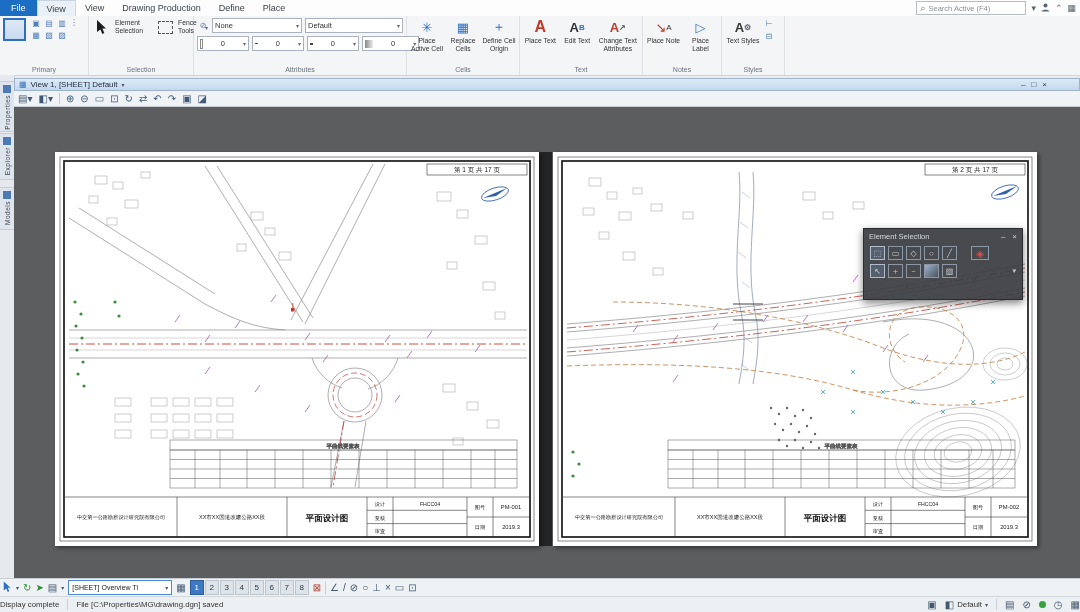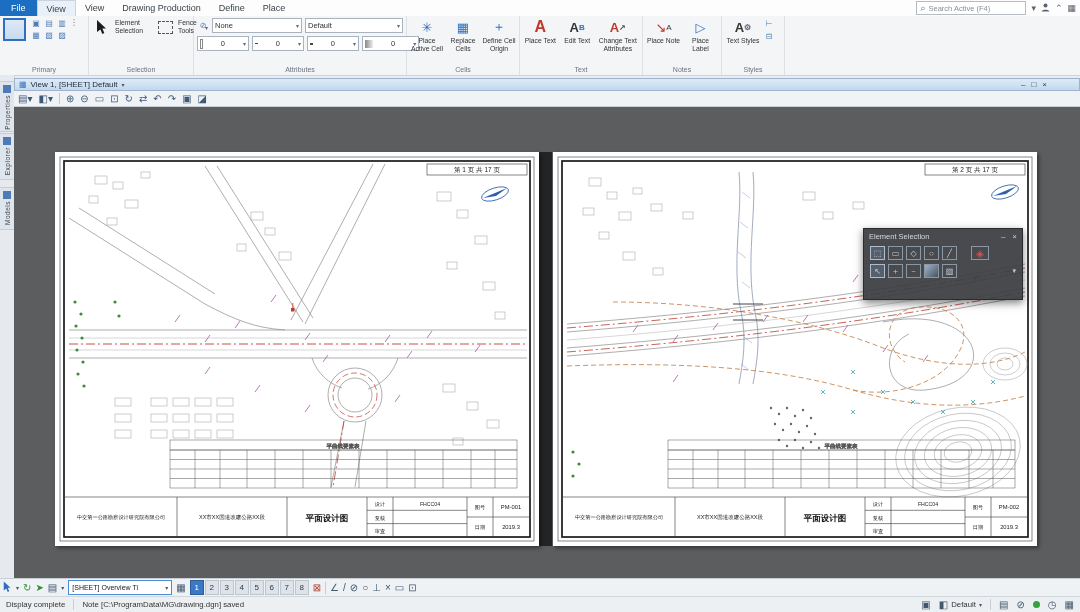--- a/index.html
+++ b/index.html
@@ -54,21 +54,21 @@
   .dbox.on{background:#55606c;border-color:#aebdcd;}
   
   .btoolbar{position:absolute;left:0;top:578px;width:1080px;height:18px;background:#eff2f5;border-top:1px solid #c9ced5;display:flex;align-items:center;padding:0 3px;gap:4px;box-sizing:border-box;}
   .bt-ic{font-size:10px;color:#41586f;line-height:1;}
   .bt-ic.green{color:#2f8d3a;}
   .bt-sep{width:1px;height:12px;background:#c6ccd3;}
   .sheet-combo{width:96px;height:13px;background:#fff;border:1px solid #4d8bd6;display:flex;align-items:center;font-size:7px;color:#222;padding:0 3px;gap:2px;}
   .vnum{width:12px;height:13px;display:flex;align-items:center;justify-content:center;font-size:8px;color:#2c3a48;background:#dde3e9;border:1px solid #bdc5cd;}
   .vnum.on{background:#3d78c2;border-color:#2c5c9c;color:#fff;}
   
-  .statusbar{position:absolute;left:0;top:596px;width:1080px;height:16px;background:#edf0f3;border-top:1px solid #d2d7dc;display:flex;align-items:center;font-size:7.8px;color:#333;padding:0 6px;gap:8px;box-sizing:border-box;}
+  .statusbar{position:absolute;left:0;top:596px;width:1080px;height:16px;background:#edf0f3;border-top:1px solid #d2d7dc;display:flex;align-items:center;font-size:7.8px;color:#333;padding:0 0;gap:8px;box-sizing:border-box;}
   .sb-sep{width:1px;height:11px;background:#c9cfd5;}
   .sb-right{margin-left:auto;display:flex;align-items:center;gap:8px;}
   .dot-green{width:7px;height:7px;border-radius:50%;background:#35a23f;}
   text{font-family:"Liberation Sans",sans-serif;}
 </style>
 </head>
 <body>
 
 <div id="app">
 
@@ -617,21 +617,21 @@
     <span class="bt-ic">○</span>
     <span class="bt-ic">⊥</span>
     <span class="bt-ic">×</span>
     <span class="bt-ic">▭</span>
     <span class="bt-ic">⊡</span>
   </div>
 
   <div class="statusbar">
     <span>Display complete</span>
     <span class="sb-sep"></span>
-    <span>Note [C:\ProgramData\MG\drawing.dgn] saved</span>
+    <span>File [C:\Properties\MG\drawing.dgn] saved</span>
     <div class="sb-right">
       <span class="bt-ic">▣</span>
       <span style="display:flex;align-items:center;gap:3px;">
         <span class="bt-ic">◧</span>
         <span>Default</span>
         <span style="font-size:6px;color:#556">▾</span>
       </span>
       <span class="sb-sep"></span>
       <span class="bt-ic">▤</span>
       <span class="bt-ic">⊘</span>

